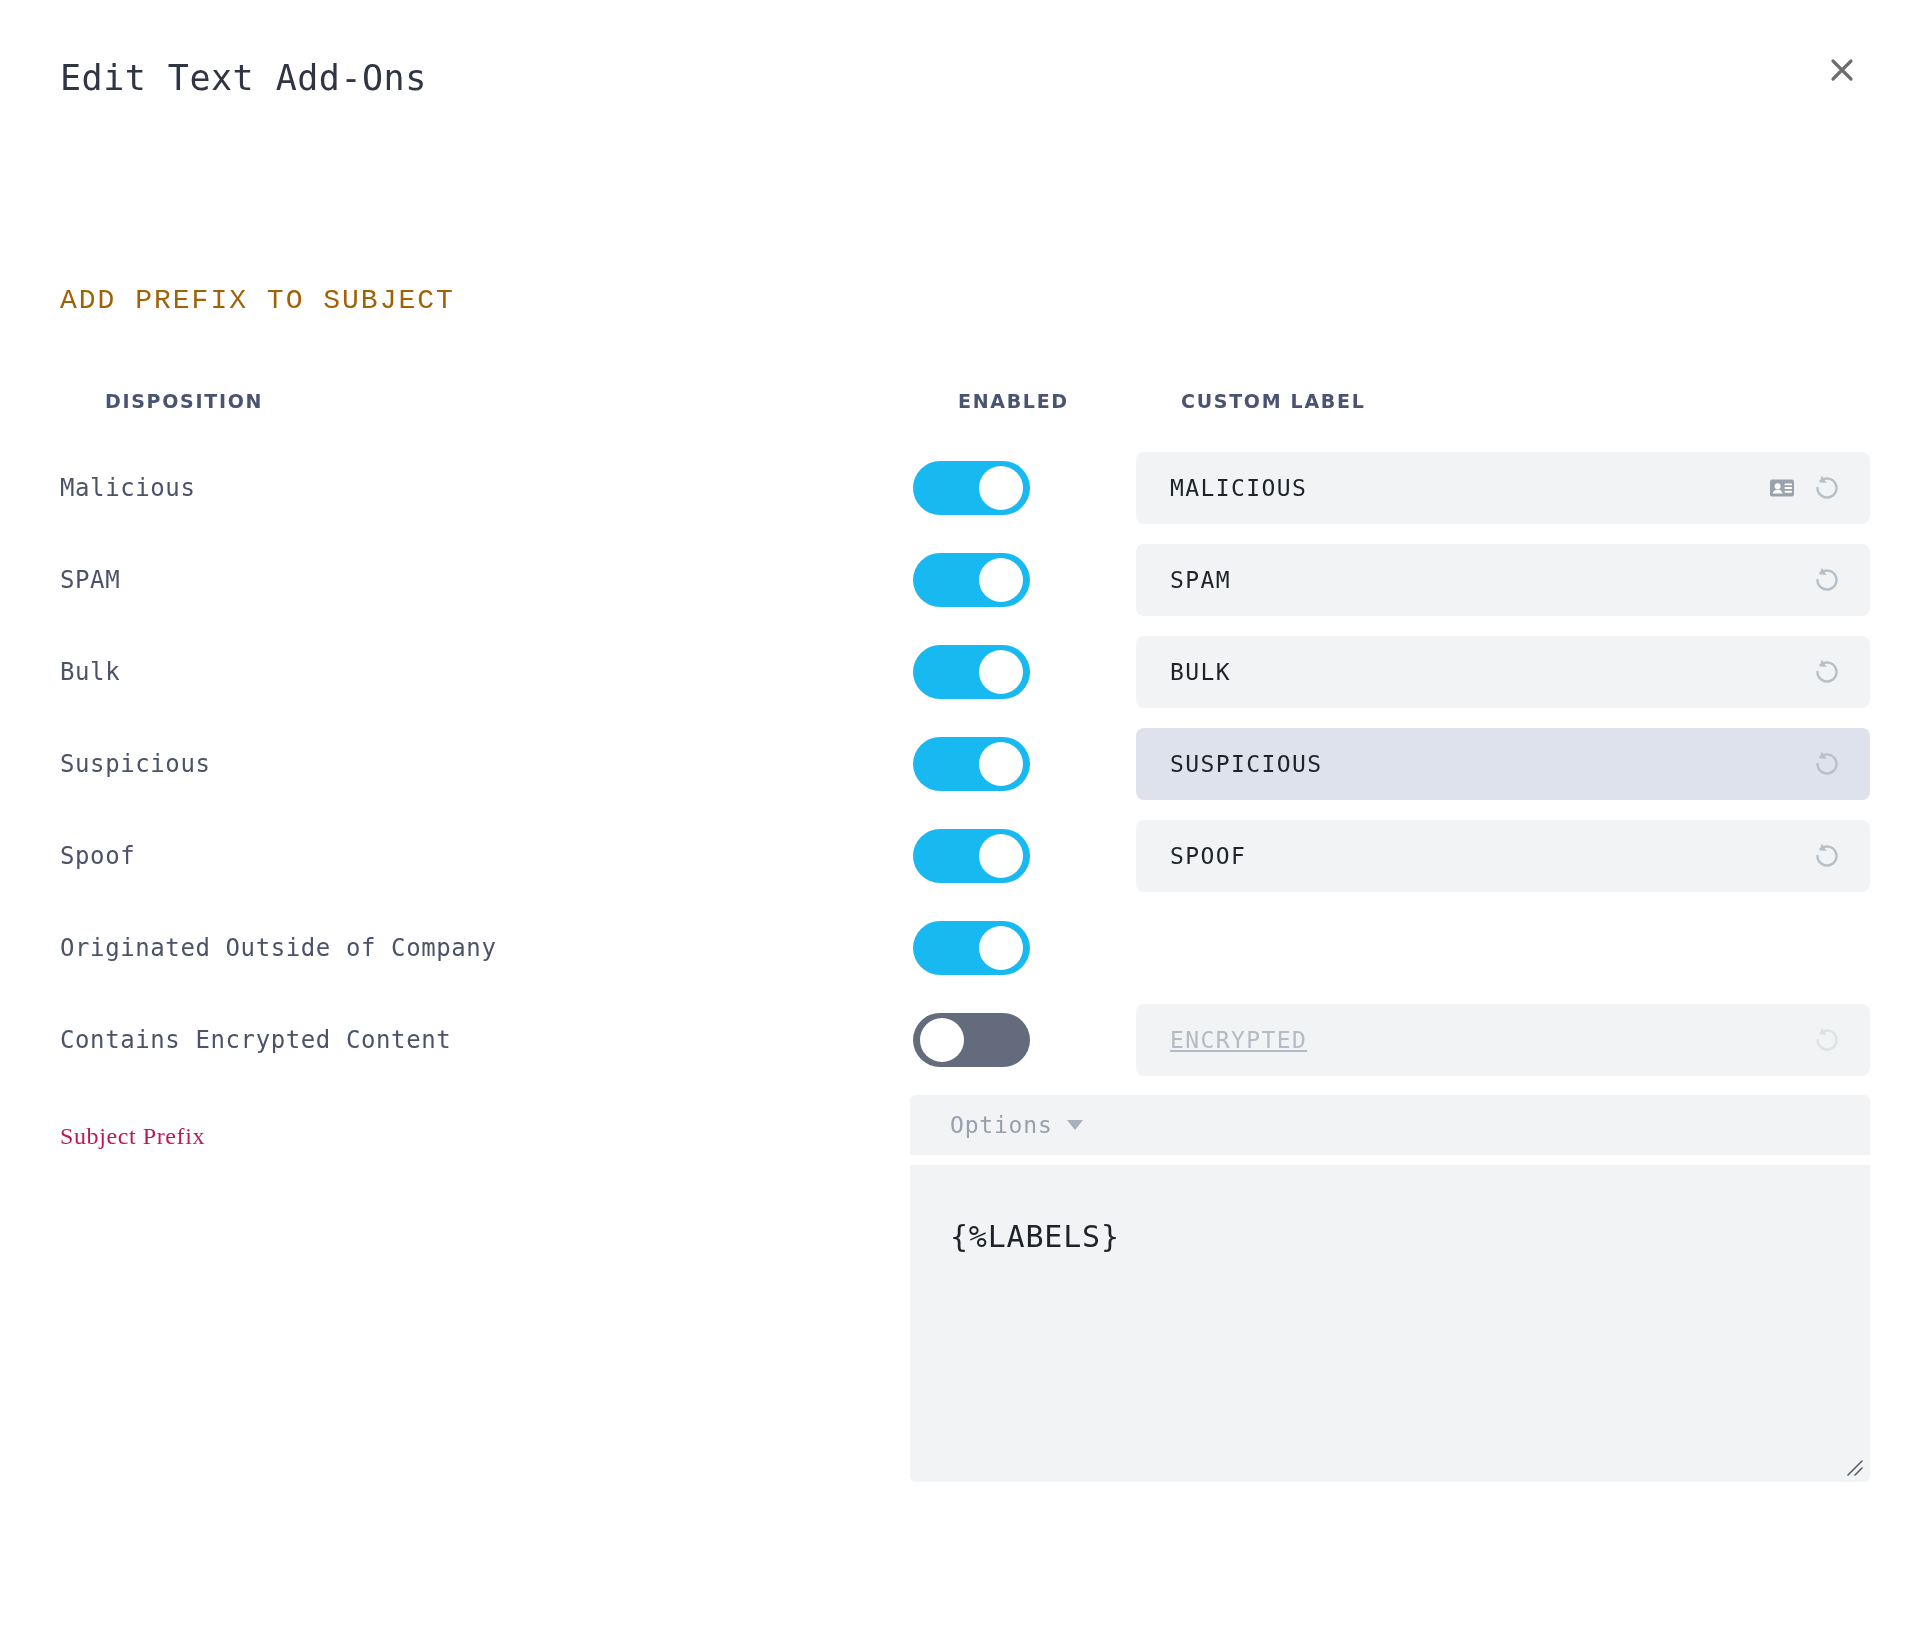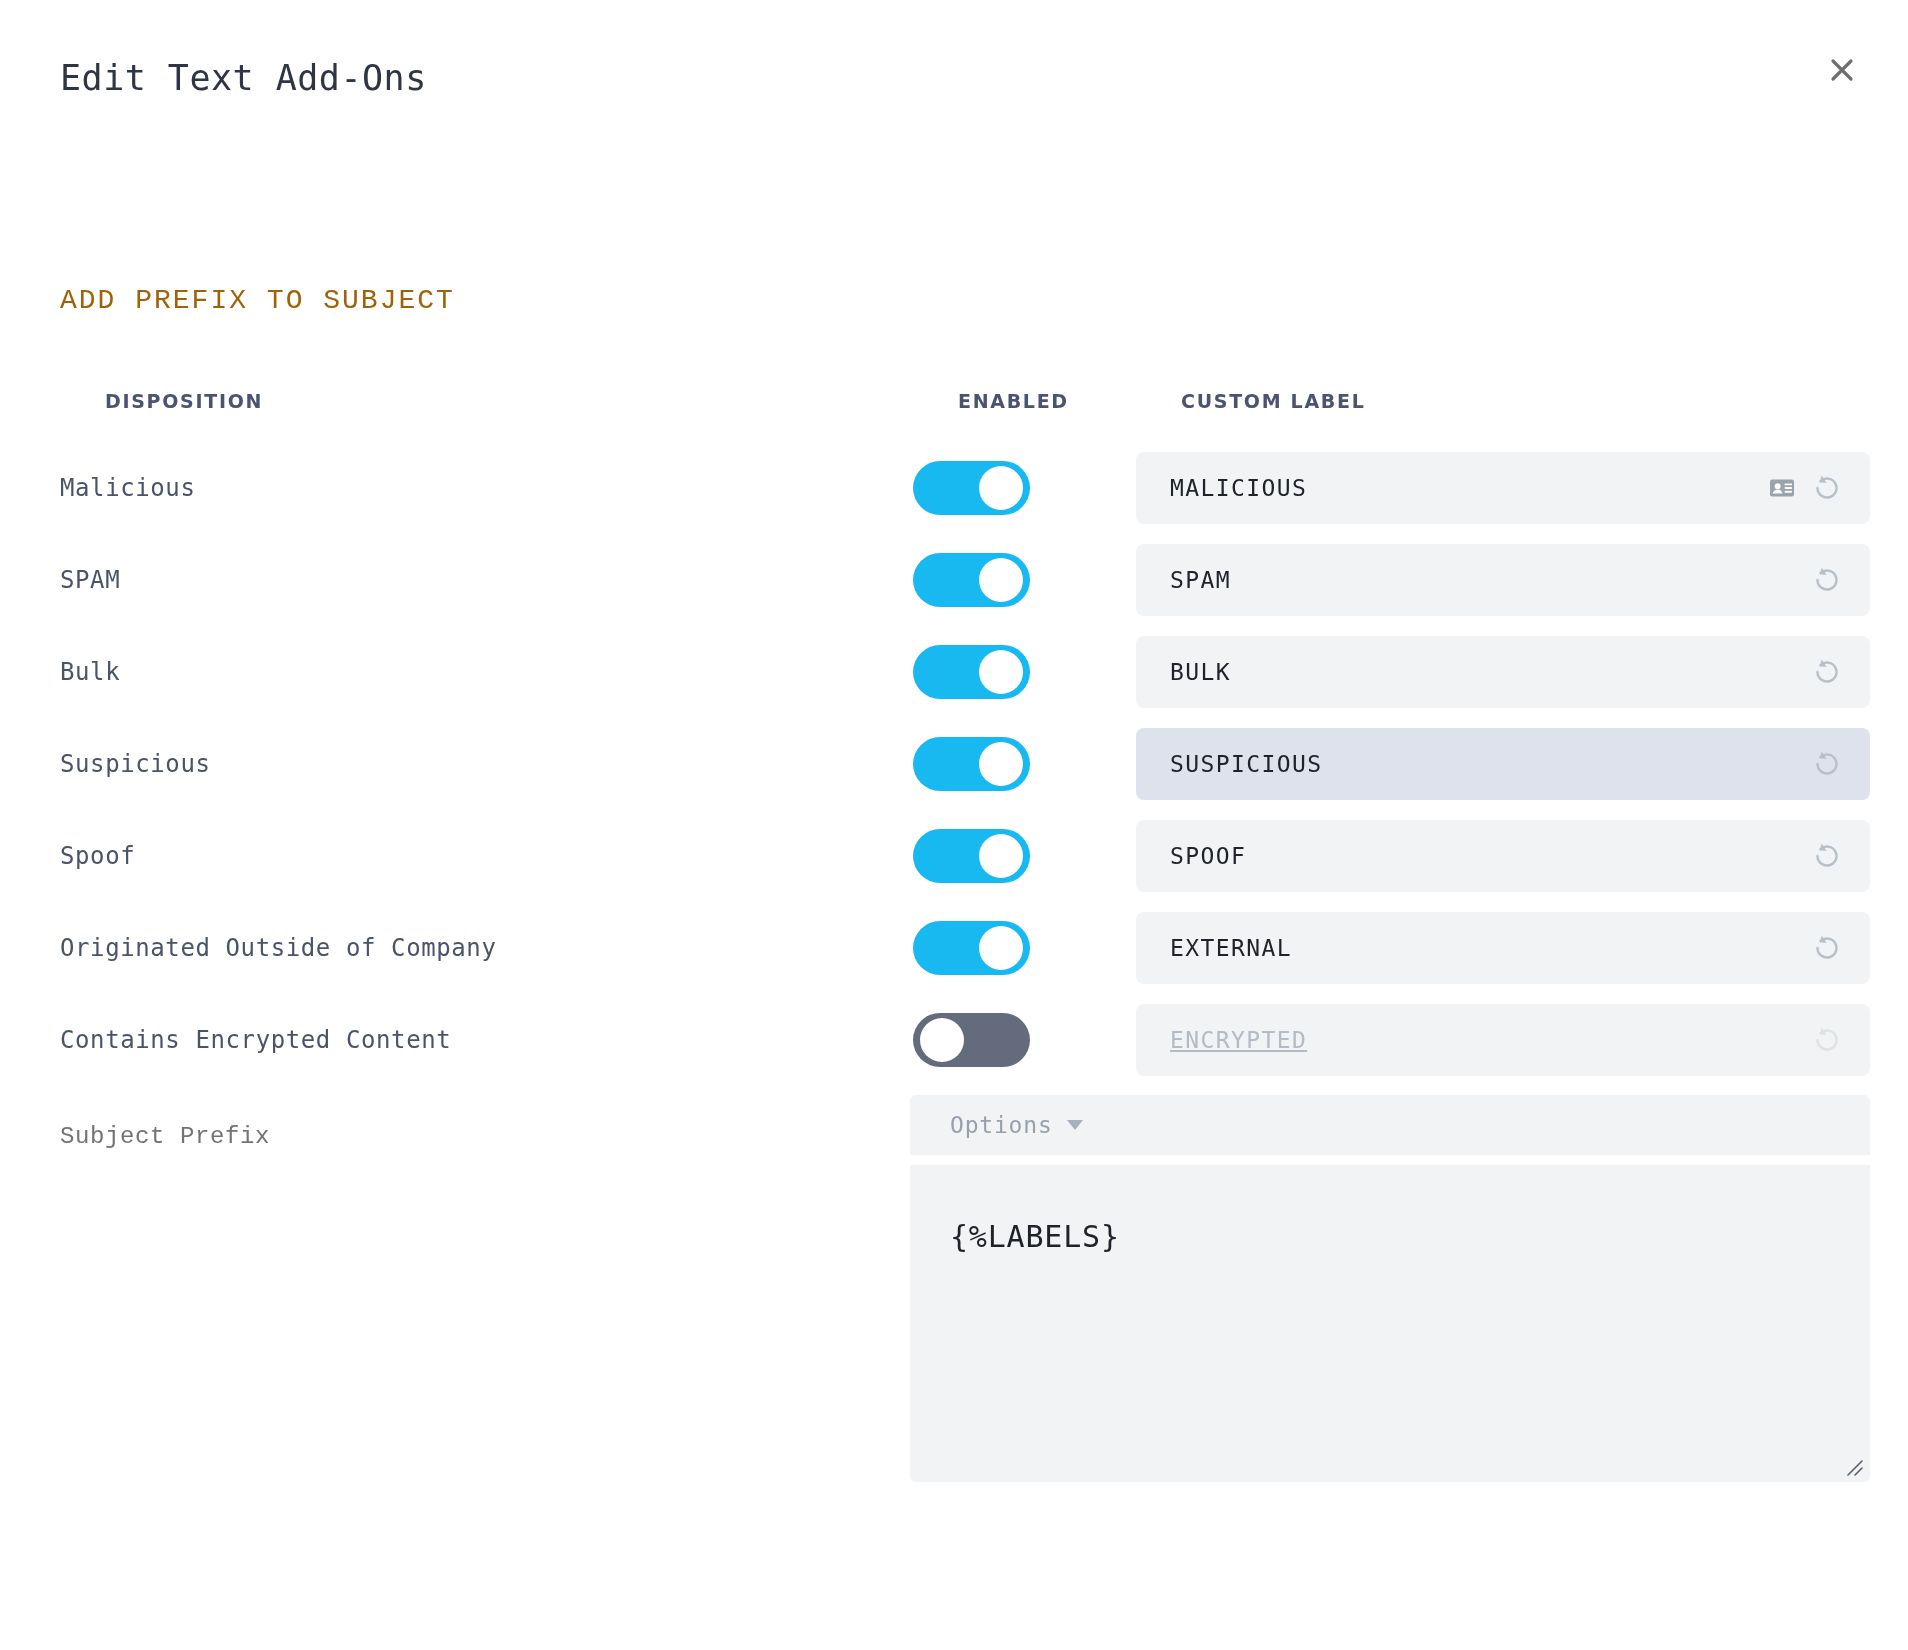--- a/index.html
+++ b/index.html
@@ -169,23 +169,23 @@
     position: absolute;
     left: 0; right: 0;
     top: 1095px;
     height: 500px;
   }
   .prefix-label {
     position: absolute;
     left: 60px;
     top: 28px;
     font-size: 24px;
-    color: #737373;
+    color: #be185d;
     letter-spacing: 0.6px;
-    font-family: Liberation Mono, monospace;
+    font-family: Liberation Serif, serif;
     white-space: nowrap;
   }
   .options-bar {
     position: absolute;
     left: 910px;
     top: 0;
     width: 960px;
     height: 60px;
     background: #f1f3f5;
     border-radius: 6px 6px 0 0;
@@ -356,31 +356,20 @@
               </svg>
             </span>
           </div>
         </div>
       </div>
       <div class="row">
         <div class="row-label">Originated Outside of Company</div>
         <div class="toggle on" role="switch" aria-checked="true">
           <div class="knob"></div>
         </div>
-        <div class="label-field">
-          <span class="value">EXTERNAL</span>
-          <div class="field-icons">
-            <span class="icon-btn">
-              <svg width="34" height="34" viewBox="0 0 34 34" aria-hidden="true">
-                <path d="M7.5 17 a9.5 9.5 0 1 0 2.9 -6.8" fill="none" stroke="#b7c0c7" stroke-width="2.4" stroke-linecap="round"></path>
-                <path d="M11.6 4.4 L10.0 11.3 L16.6 12.0 Z" fill="#b7c0c7"></path>
-              </svg>
-            </span>
-          </div>
-        </div>
       </div>
       <div class="row">
         <div class="row-label">Contains Encrypted Content</div>
         <div class="toggle off" role="switch" aria-checked="false">
           <div class="knob"></div>
         </div>
         <div class="label-field disabled">
           <span class="value">ENCRYPTED</span>
           <div class="field-icons">
             <span class="icon-btn faded">

